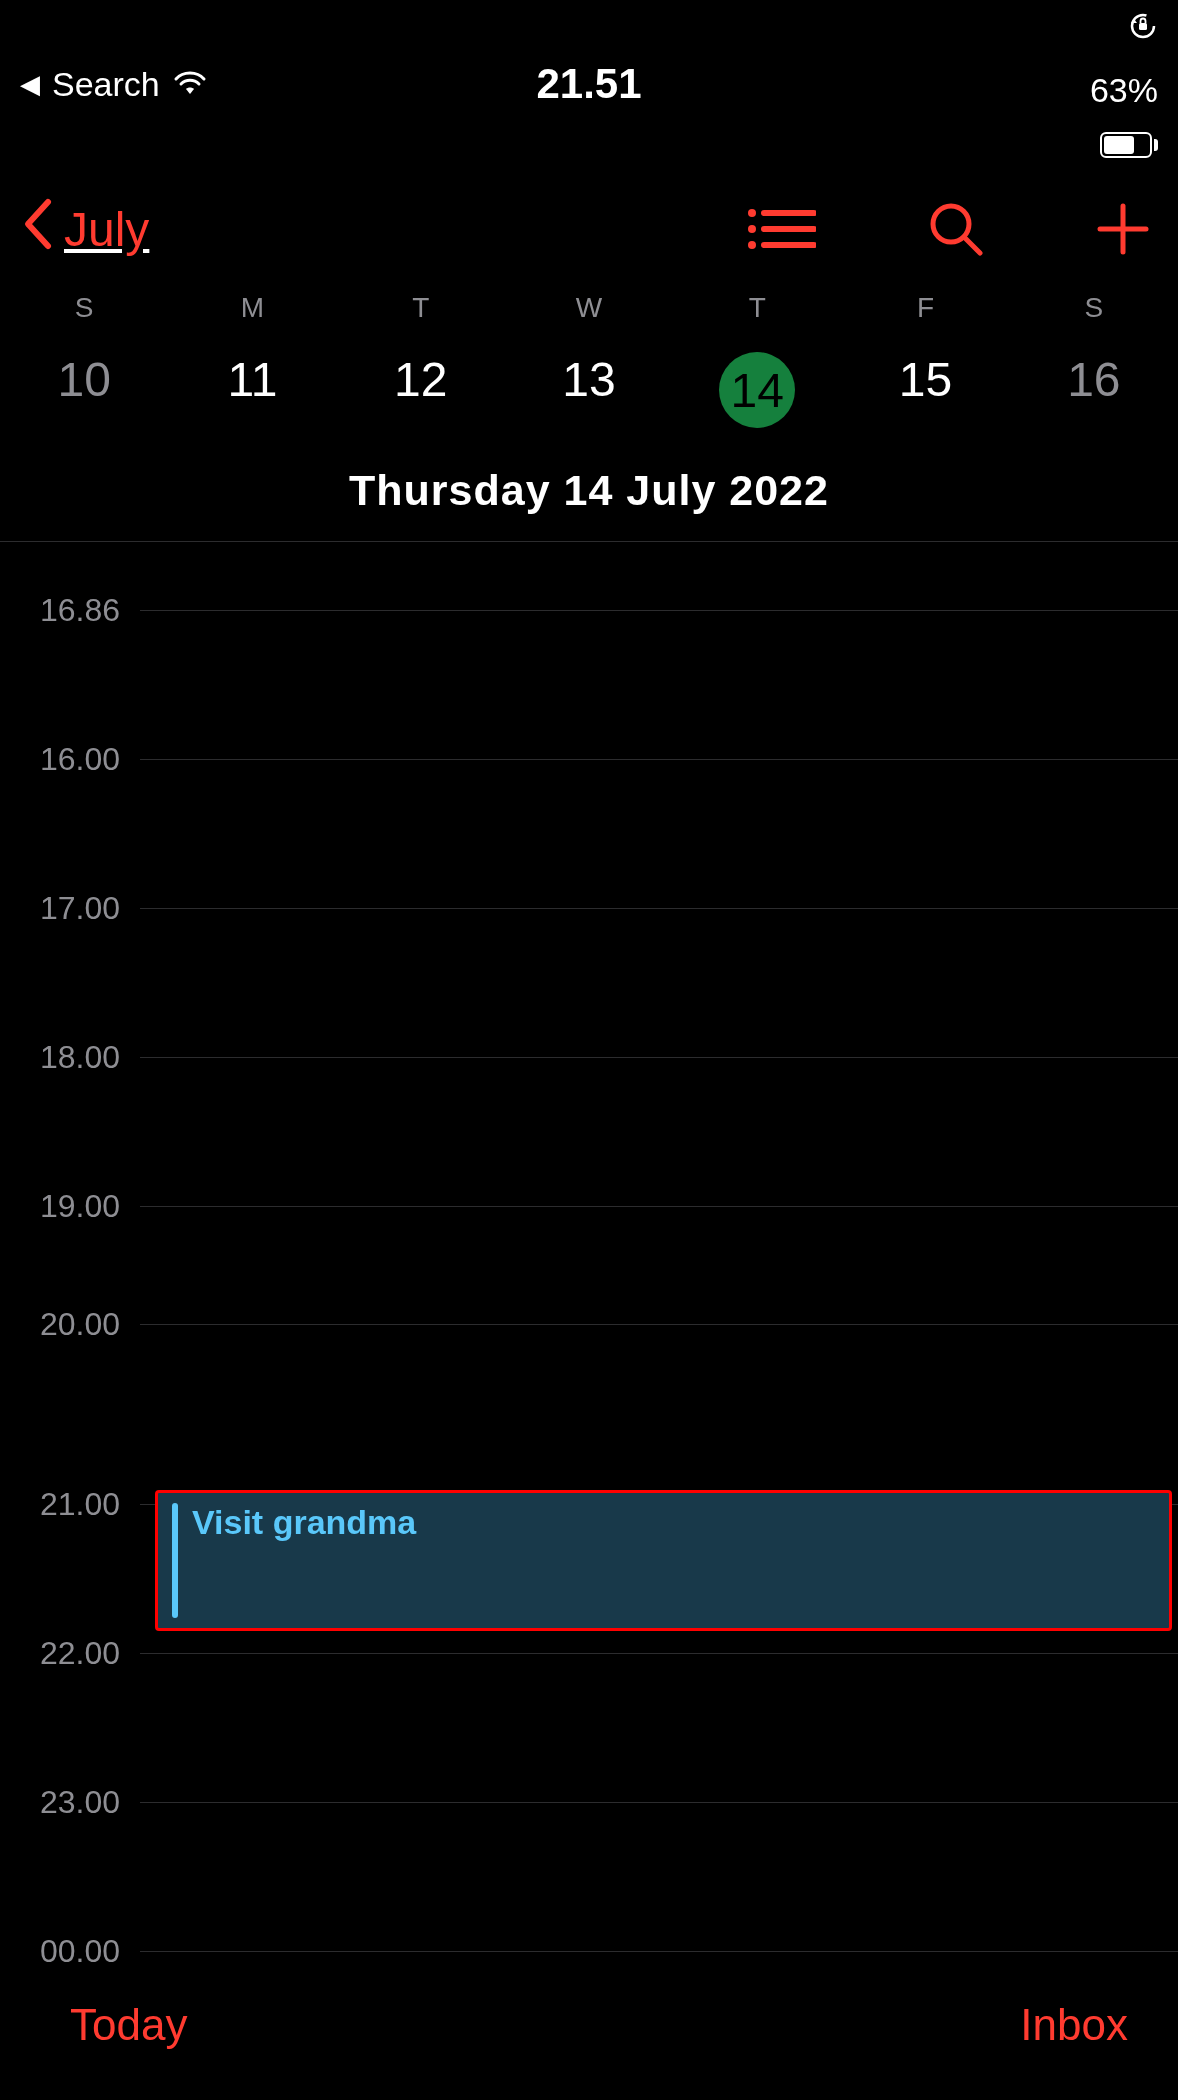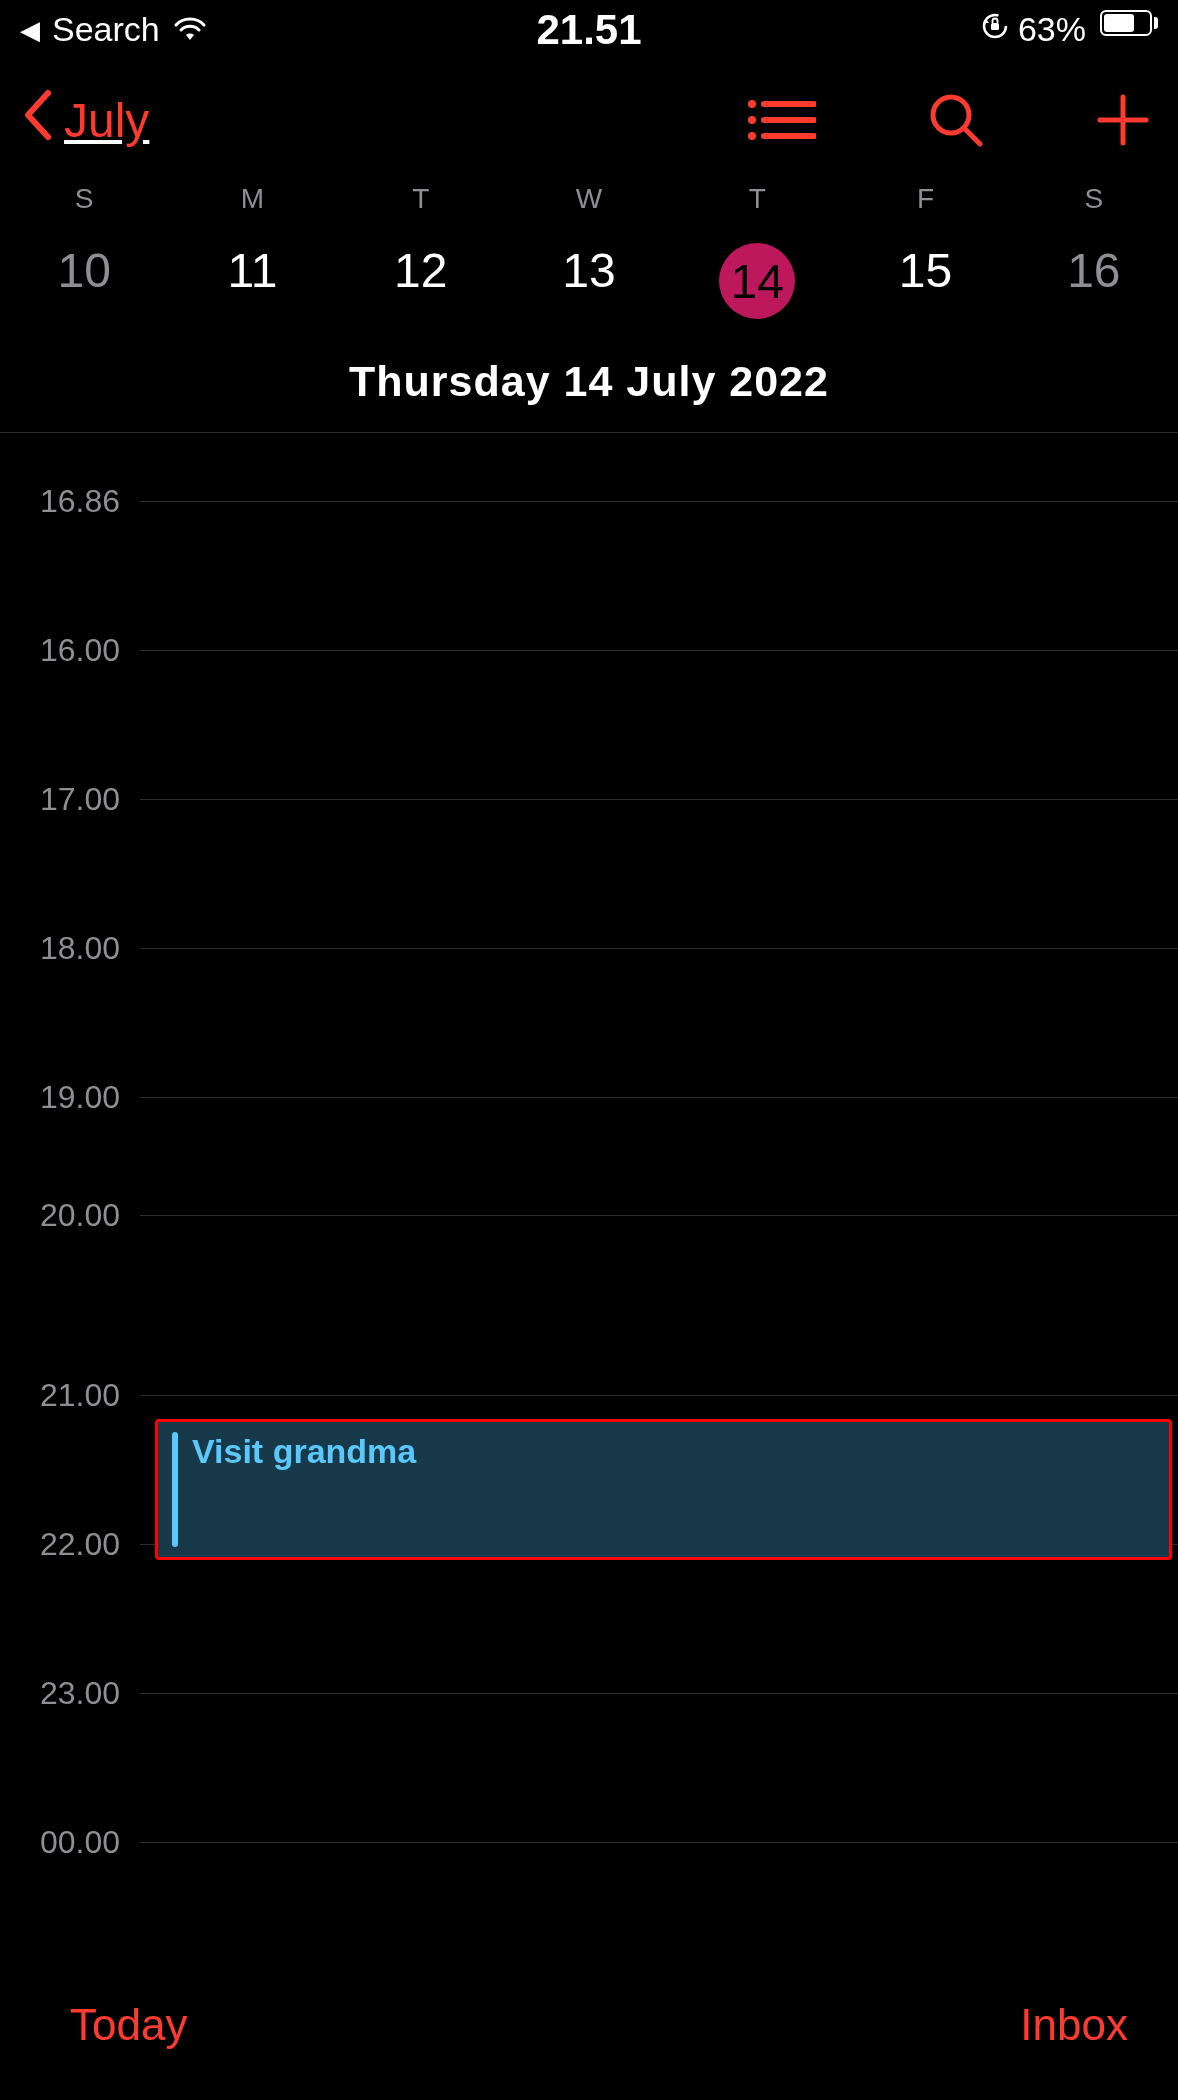--- a/index.html
+++ b/index.html
@@ -31,22 +31,23 @@
   }
   .status-center {
     position: absolute;
     left: 50%;
     transform: translateX(-50%);
     font-weight: 600;
     font-size: 42px;
   }
   .status-right {
     display: flex;
-    align-items: flex-start;
-    gap: 8px;
+    align-items: flex-end;
+    gap: 22px;
+    flex-direction: column;
   }
   .back-triangle {
     font-size: 26px;
     line-height: 1;
   }
   .wifi-icon svg { display:block; }
   .battery {
     display: inline-flex;
     align-items: center;
   }
@@ -121,21 +122,21 @@
   }
   .day-number {
     font-size: 48px;
     font-weight: 500;
     color: #fff;
   }
   .day-number.weekend {
     color: #8e8e93;
   }
   .day-number.selected {
-    background: #be185d;
+    background: #15803d;
     color: #000;
     width: 76px;
     height: 76px;
     border-radius: 50%;
     display: flex;
     align-items: center;
     justify-content: center;
   }
   .full-date {
     text-align: center;
@@ -352,21 +353,21 @@
       <div class="hour-line"></div>
     </div>
     <div class="hour-row" style="top: 1192px;">
       <div class="hour-label">23.00</div>
       <div class="hour-line"></div>
     </div>
     <div class="hour-row" style="top: 1341px;">
       <div class="hour-label">00.00</div>
       <div class="hour-line"></div>
     </div>
-    <div class="event" style="top: 898px; height: 141px; margin-top: 38px;">
+    <div class="event" style="top: 898px; height: 141px;">
       <div class="event-bar"></div>
       <div class="event-title">Visit grandma</div>
     </div>
   </div>
 
 <div class="toolbar">
   <span class="toolbar-btn">Today</span>
   <span class="toolbar-btn">Inbox</span>
 </div>
 

